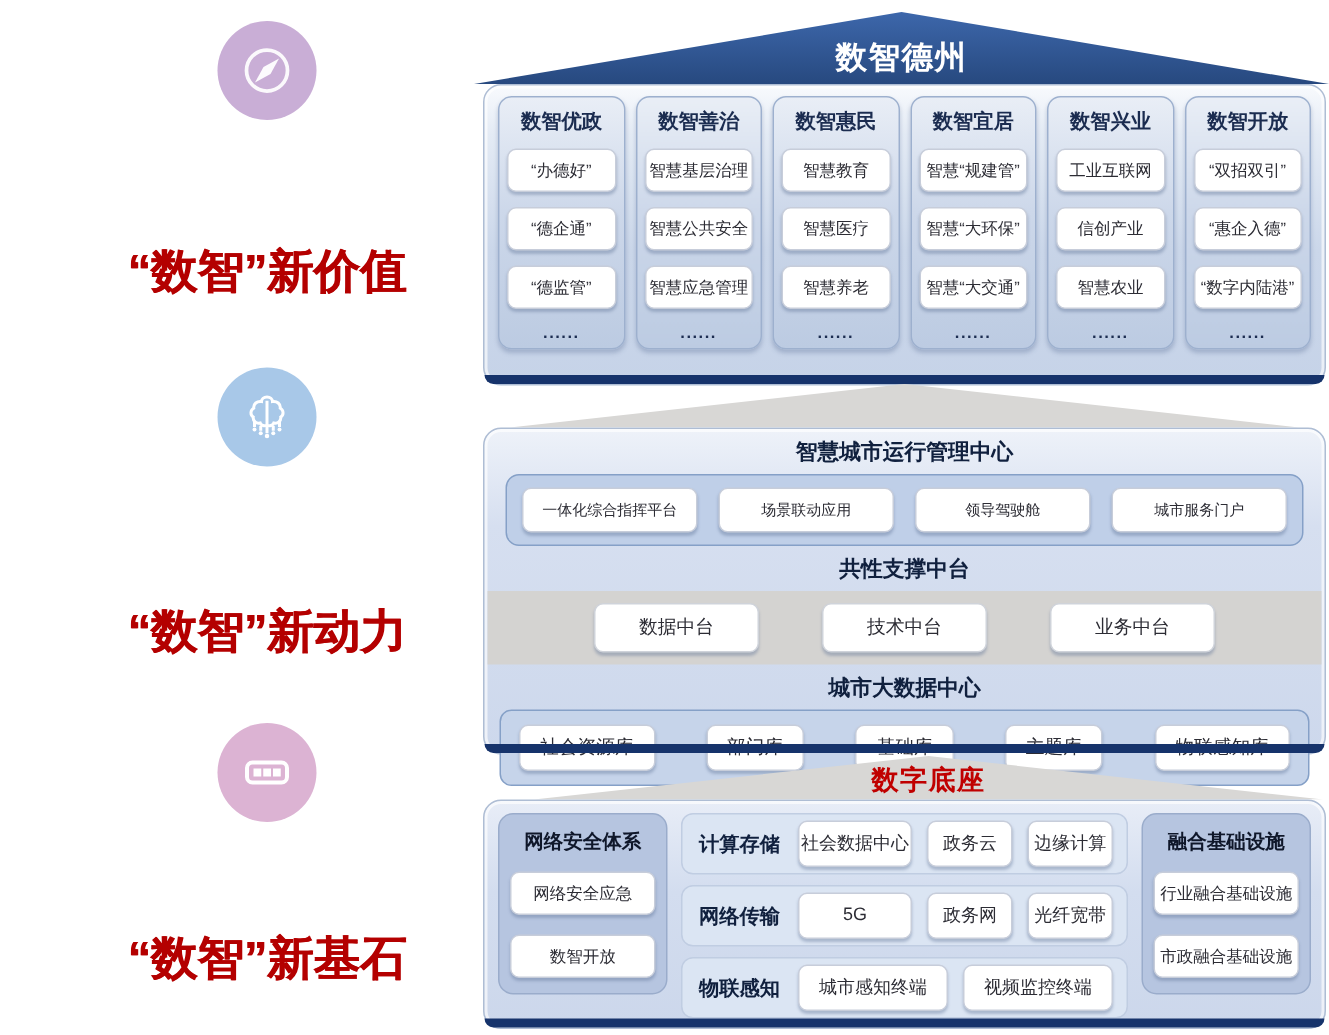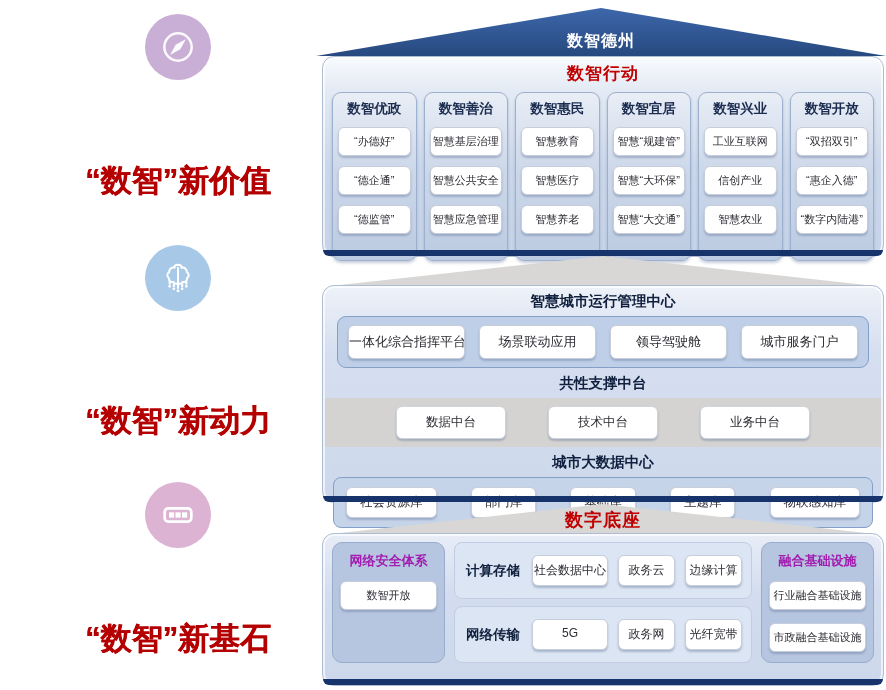--- a/index.html
+++ b/index.html
@@ -20,23 +20,23 @@
     text-shadow:0.5px 0 #b40000;white-space:nowrap;}
   #label-1{top:160px;}
   #label-2{top:400px;}
   #label-3{top:618px;}
 
   
   .roof{position:absolute;}
   .roof svg{position:absolute;left:0;top:0;width:100%;height:100%;}
   .roof-title{position:absolute;left:0;right:0;text-align:center;font-weight:bold;}
   #roof-1{left:316px;top:8px;width:570px;height:48px;}
-  #roof-1 .roof-title{bottom:4px;color:#ffffff;font-size:16px;letter-spacing:1px;}
+  #roof-1 .roof-title{bottom:4px;color:#ffffff;font-size:21px;letter-spacing:1px;}
   #roof-2{left:340px;top:256px;width:526px;height:29px;}
-  #roof-3{left:340px;top:504px;width:526px;height:29px;}
+  #roof-3{left:356px;top:504px;width:526px;height:29px;}
   .roof-title.red{top:4px;color:#c00000;font-size:18px;letter-spacing:1px;}
 
   
   .panel{position:absolute;left:322px;width:562px;border-radius:12px;
     border:1px solid #aebdd4;box-sizing:border-box;
     box-shadow:inset 0 0 0 2px rgba(255,255,255,.65);}
   .panel-base{position:absolute;left:0;right:0;bottom:0;height:6px;
     background:#16336b;border-radius:0 0 10px 10px;}
   #panel-1{top:56px;height:201px;
     background:linear-gradient(180deg,#f8fafd 0%,#e4ebf5 16%,#cbd7ea 55%,#c6d3e8 100%);}
@@ -61,33 +61,33 @@
     padding:6px 0;white-space:nowrap;overflow:hidden;}
   .col .wbox{margin:0 1px 10px 1px;}
   .dots{text-align:center;color:#1b2c50;font-weight:bold;font-size:11px;
     letter-spacing:1px;padding-bottom:4px;}
 
   
   .band-h{text-align:center;font-weight:bold;font-size:14.5px;color:#10203e;
     margin:6px 0 5px 0;}
   .bandA{margin:0 14px;background:#bfcfe8;border:1px solid #85a0c7;border-radius:9px;
     display:flex;gap:14px;padding:8px 10px;}
-  .bandA .wbox{flex:1;font-size:13px;padding:7px 0;}
+  .bandA .wbox{flex:1;font-size:10px;padding:7px 0;}
   .bandB{margin:0 2px;background:#d4d3d1;display:flex;justify-content:space-around;
     padding:8px 50px;}
   .bandB .wbox{width:108px;font-size:12.5px;padding:7px 0;border-color:#cfd3da;}
   .bandC{margin:0 10px;background:#c6d4ea;border:1px solid #85a0c7;border-radius:8px;
     display:flex;justify-content:space-between;gap:8px;padding:9px 12px;}
   .bandC .wbox{font-size:12.5px;padding:6px 13px;}
 
   
   .p3-flex{display:flex;gap:9px;padding:8px 9px 0 9px;height:129px;box-sizing:border-box;}
   .side{width:113px;flex:none;background:#b6c5e0;border:1px solid #9aaccb;
     border-radius:10px;padding:5px 4px 0 4px;box-sizing:border-box;}
-  .side-h{text-align:center;font-weight:bold;font-size:13px;color:#a21caf;
+  .side-h{text-align:center;font-weight:bold;font-size:13px;color:#0f172a;
     margin:4px 0 11px 0;white-space:nowrap;}
   .side .wbox{margin:0 3px 13px 3px;font-size:11px;padding:6px 0;}
   .mid{flex:1;display:flex;flex-direction:column;gap:7px;min-width:0;}
   .mrow{flex:1;background:#dbe5f3;border:1px solid #c0cde2;border-radius:8px;
     display:flex;align-items:center;gap:10px;padding:4px 9px;box-sizing:border-box;justify-content:center;}
   .mlabel{font-weight:bold;color:#10203e;font-size:13.5px;white-space:nowrap;
     flex:none;width:58px;text-align:center;}
   .mboxes{flex:1;display:flex;gap:10px;min-width:0;}
   .mrow .wbox{flex:1;font-size:12px;padding:6px 0;}
   .mrow .wbox.wide{flex:1.35;}
@@ -144,21 +144,20 @@
         <stop offset="0" stop-color="#3d67ab"></stop>
           <stop offset="1" stop-color="#27497f"></stop>
       </linearGradient>
     </defs>
     <polygon points="0,100 50,0 100,100" fill="url(#gb1)"></polygon>
   </svg>
   <div class="roof-title">数智德州</div>
 </div>
 
 <div class="panel" id="panel-1">
-  <div class="red-title">数智行动</div>
   <div class="cols">
 
     <div class="col">
       <div class="col-h">数智优政</div>
       <div class="wbox">“办德好”</div>
       <div class="wbox">“德企通”</div>
       <div class="wbox">“德监管”</div>
       <div class="dots">......</div>
     </div>
 
@@ -244,40 +243,48 @@
     <polygon points="0,100 50,0 100,100" fill="#d8d7d5"></polygon>
   </svg>
   <div class="roof-title red">数字底座</div>
 </div>
 
 <div class="panel" id="panel-3">
   <div class="p3-flex">
 
     <div class="side">
       <div class="side-h">网络安全体系</div>
+      <div class="wbox">网络安全应急</div>
       <div class="wbox">数智开放</div>
     </div>
 
     <div class="mid">
       <div class="mrow">
         <div class="mlabel">计算存储</div>
         <div class="mboxes">
           <div class="wbox wide">社会数据中心</div>
           <div class="wbox">政务云</div>
           <div class="wbox">边缘计算</div>
         </div>
       </div>
       <div class="mrow">
         <div class="mlabel">网络传输</div>
         <div class="mboxes">
           <div class="wbox wide">5G</div>
           <div class="wbox">政务网</div>
           <div class="wbox">光纤宽带</div>
         </div>
       </div>
+      <div class="mrow">
+        <div class="mlabel">物联感知</div>
+        <div class="mboxes">
+          <div class="wbox">城市感知终端</div>
+          <div class="wbox">视频监控终端</div>
+        </div>
+      </div>
     </div>
 
     <div class="side">
       <div class="side-h">融合基础设施</div>
       <div class="wbox">行业融合基础设施</div>
       <div class="wbox">市政融合基础设施</div>
     </div>
 
   </div>
   <div class="panel-base"></div>

